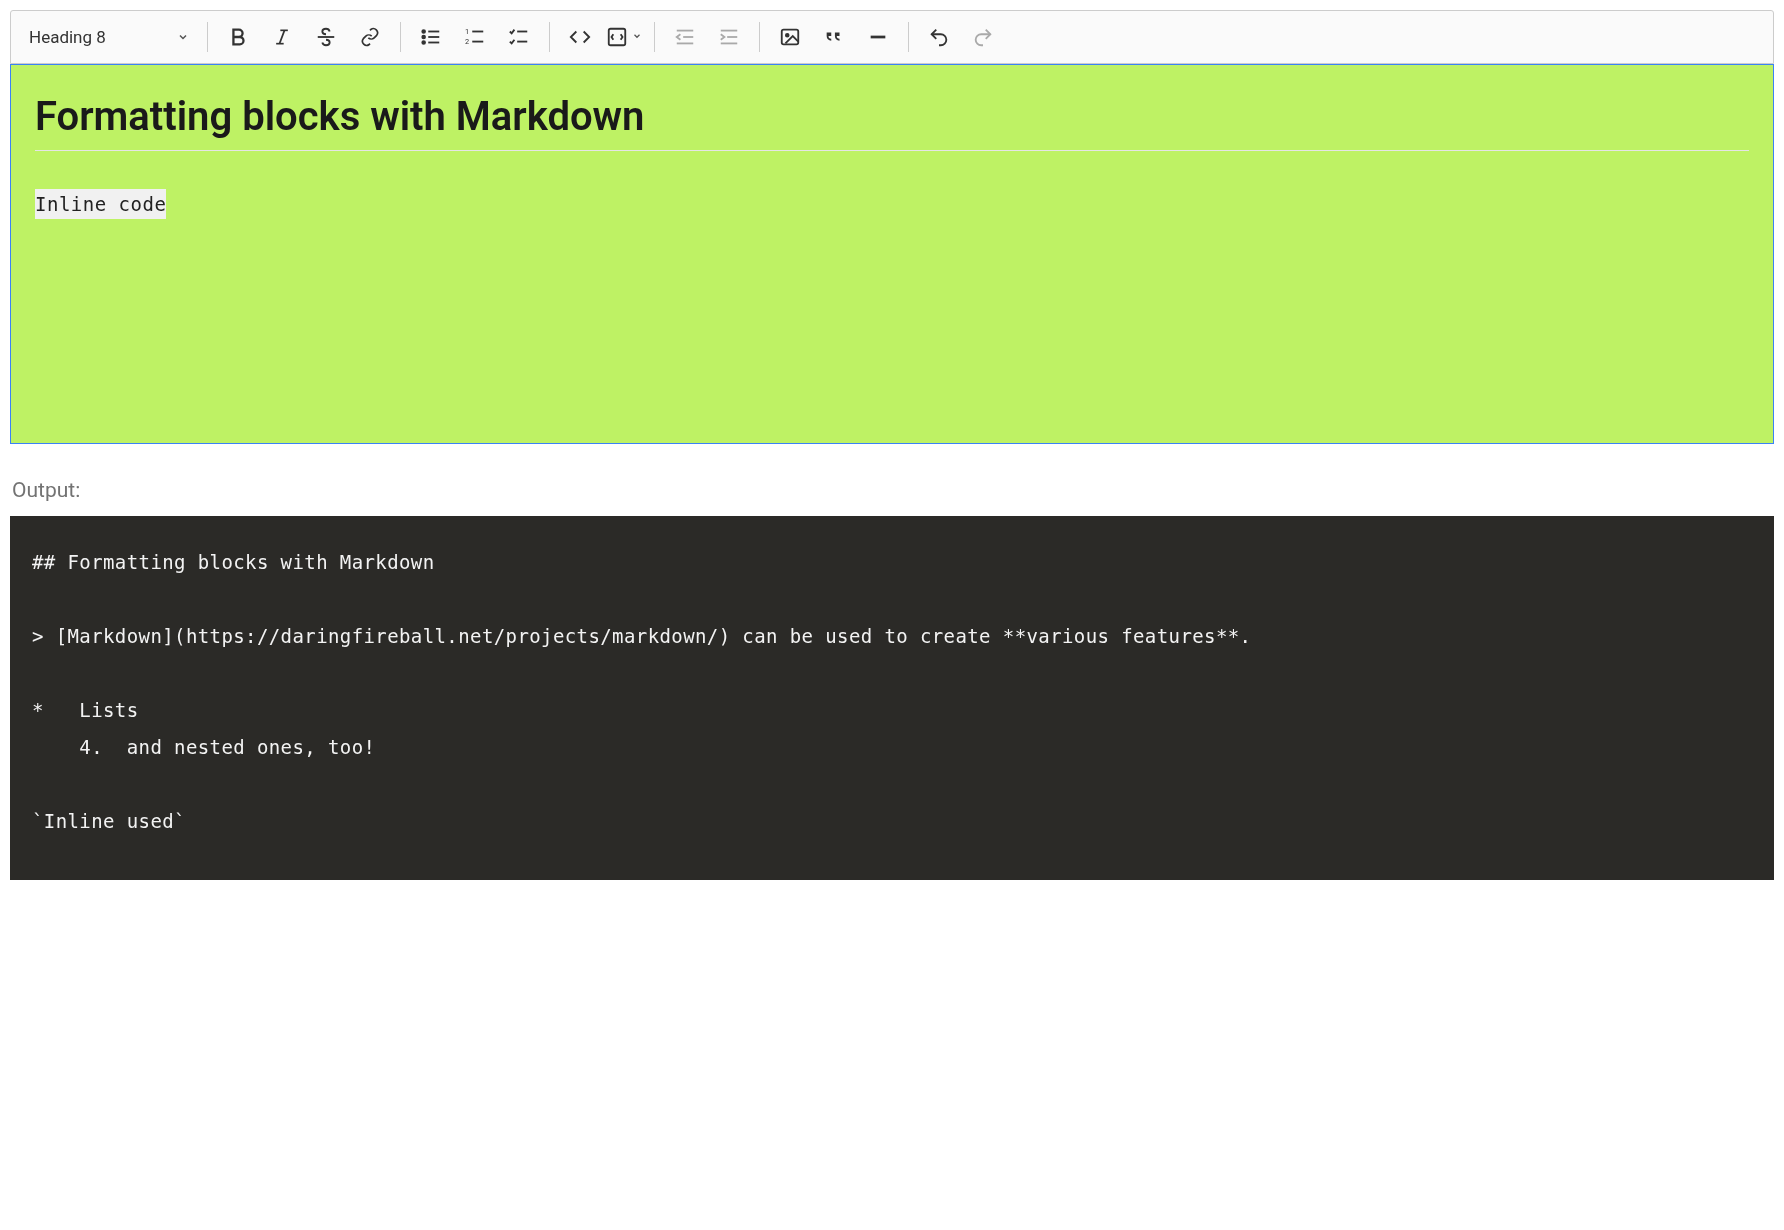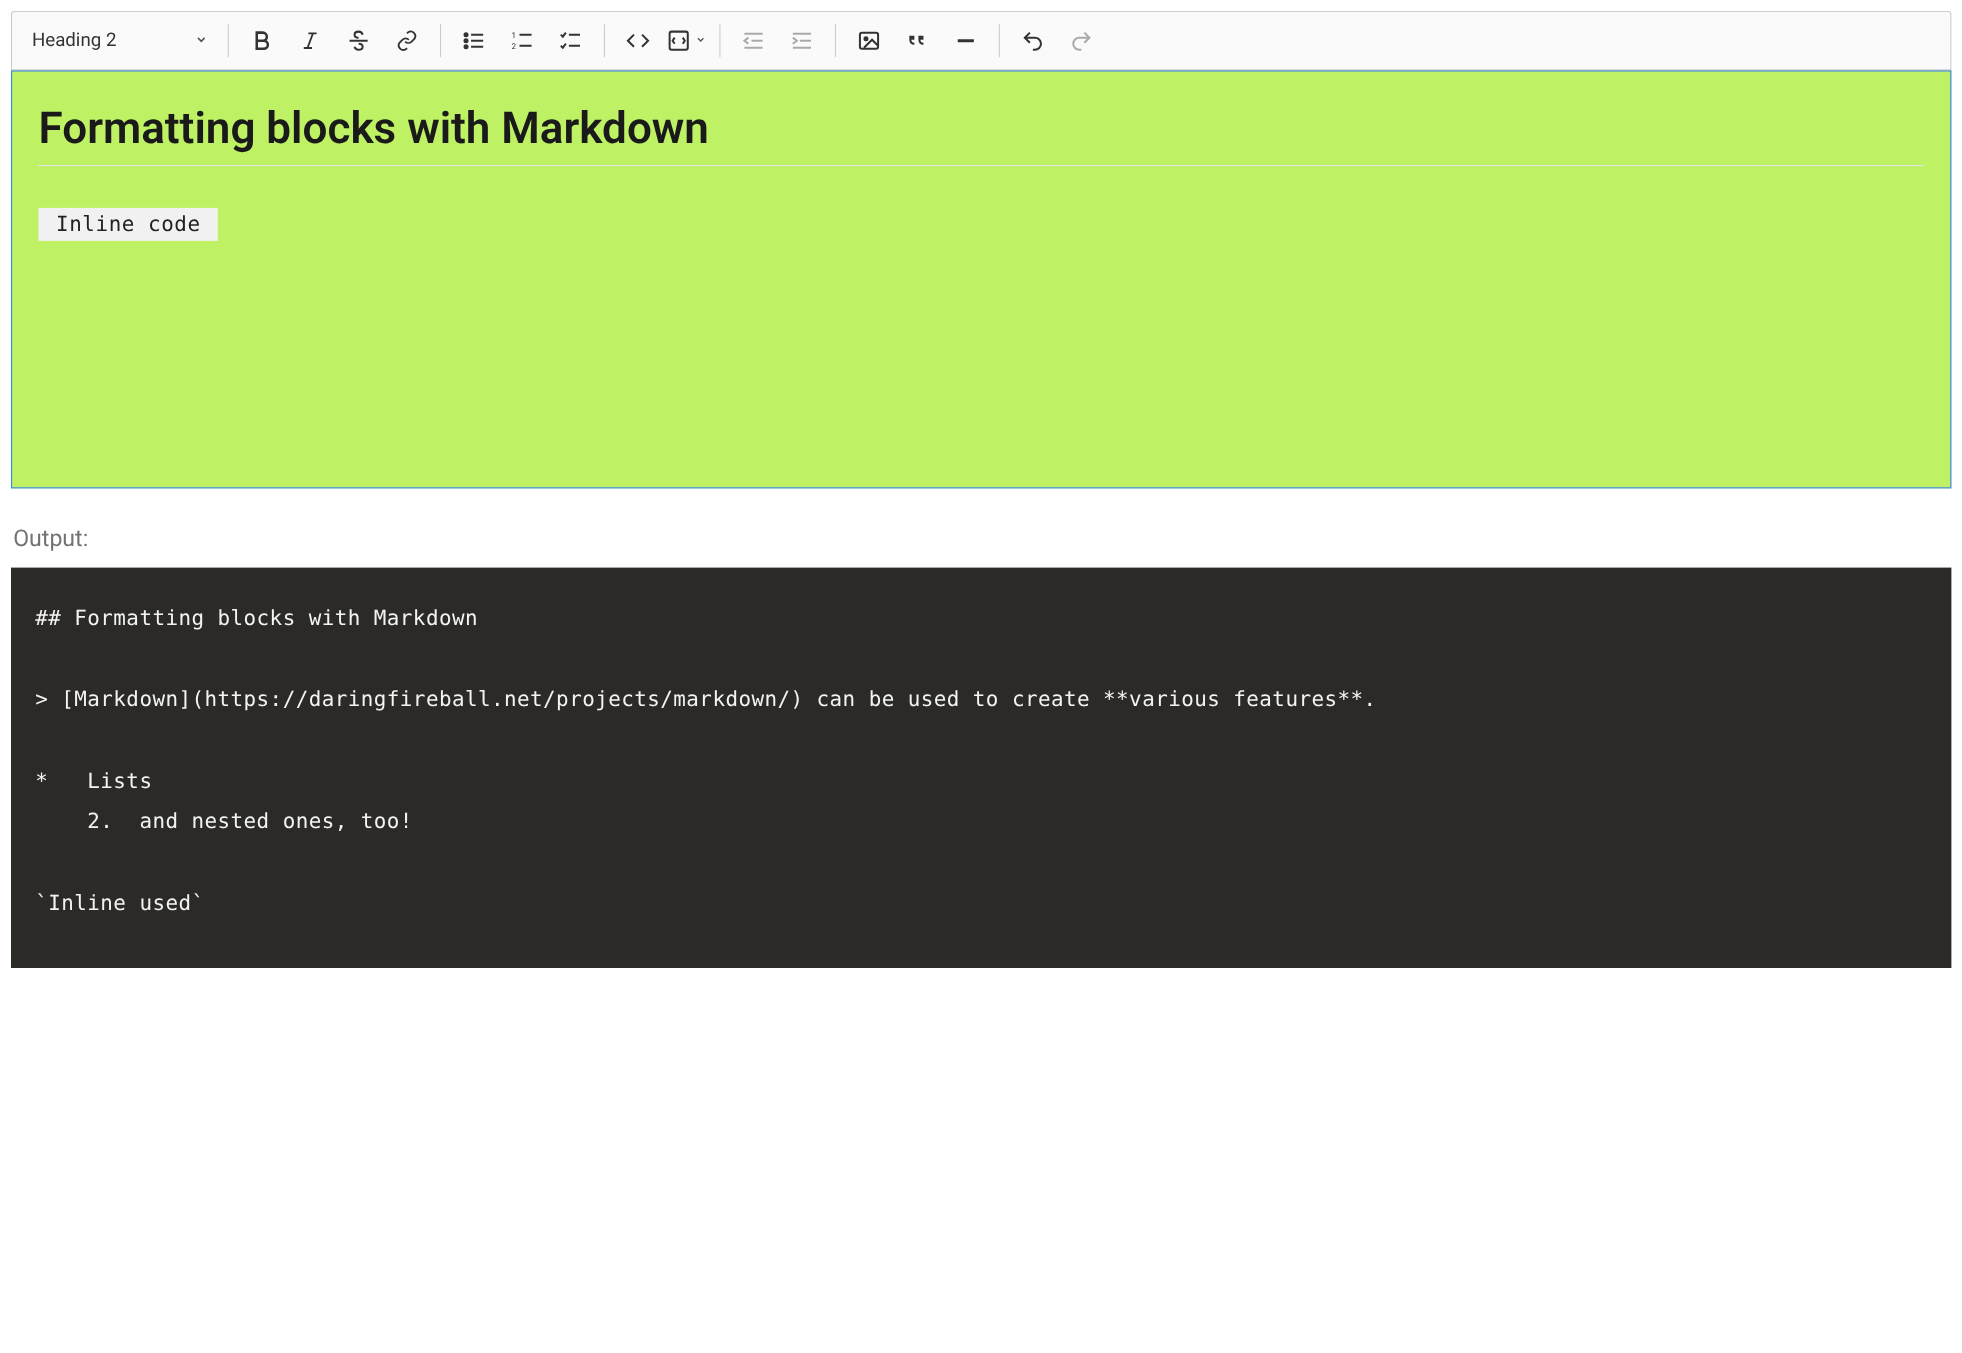--- a/index.html
+++ b/index.html
@@ -83,21 +83,21 @@
   .blockquote a { color:#1a66ff; text-decoration:none; font-style:italic; }
   .blockquote strong { font-weight:700; font-style:italic; }
   ul.doc-list { list-style: disc; padding-left: 56px; font-size:21px; }
   ul.doc-list li { margin-bottom:6px; }
   ol.doc-list-nested { list-style: decimal; padding-left:56px; font-size:21px; margin-top:6px; }
   .inline-code {
     display:inline-block;
     background:#f1f1f1;
     font-family: ui-monospace, SFMono-Regular, Menlo, Consolas, monospace;
     font-size: 19px;
-    padding: 4px 16px;
+    padding: 4px 0;
     margin-top: 18px;
     letter-spacing: 0.5px;
   }
   .output-label {
     font-size: 21px;
     margin: 34px 0 14px 2px;
     color:#737373;
   }
   .output-block {
     background:#2b2a27;
@@ -112,21 +112,21 @@
   }
 </style>
 </head>
 <body>
 
 <div class="editor-wrapper">
 
   <div class="toolbar">
 
     <div class="style-select">
-      <span>Heading 2</span>
+      <span>Heading 8</span>
       <span class="chev">
         <svg width="12" height="12" viewBox="0 0 24 24" fill="none" stroke="currentColor" stroke-width="3">
             <polyline points="6 9 12 15 18 9"></polyline>
           </svg>
       </span>
     </div>
 
     <div class="tb-sep"></div>
 
     <div class="tb-btn">
@@ -268,17 +268,17 @@
     <span class="inline-code">Inline code</span>
   </div>
 
   <div class="output-label">Output:</div>
 
   <pre class="output-block"><span>## Formatting blocks with Markdown</span>
 <span></span>
 <span>&gt; [Markdown](https://daringfireball.net/projects/markdown/) can be used to create **various features**.</span>
 <span></span>
 <span>*   Lists</span>
-<span>    2.  and nested ones, too!</span>
+<span>    4.  and nested ones, too!</span>
 <span></span>
 <span>`Inline used`</span></pre>
 
 </div>
 
 </body></html>

